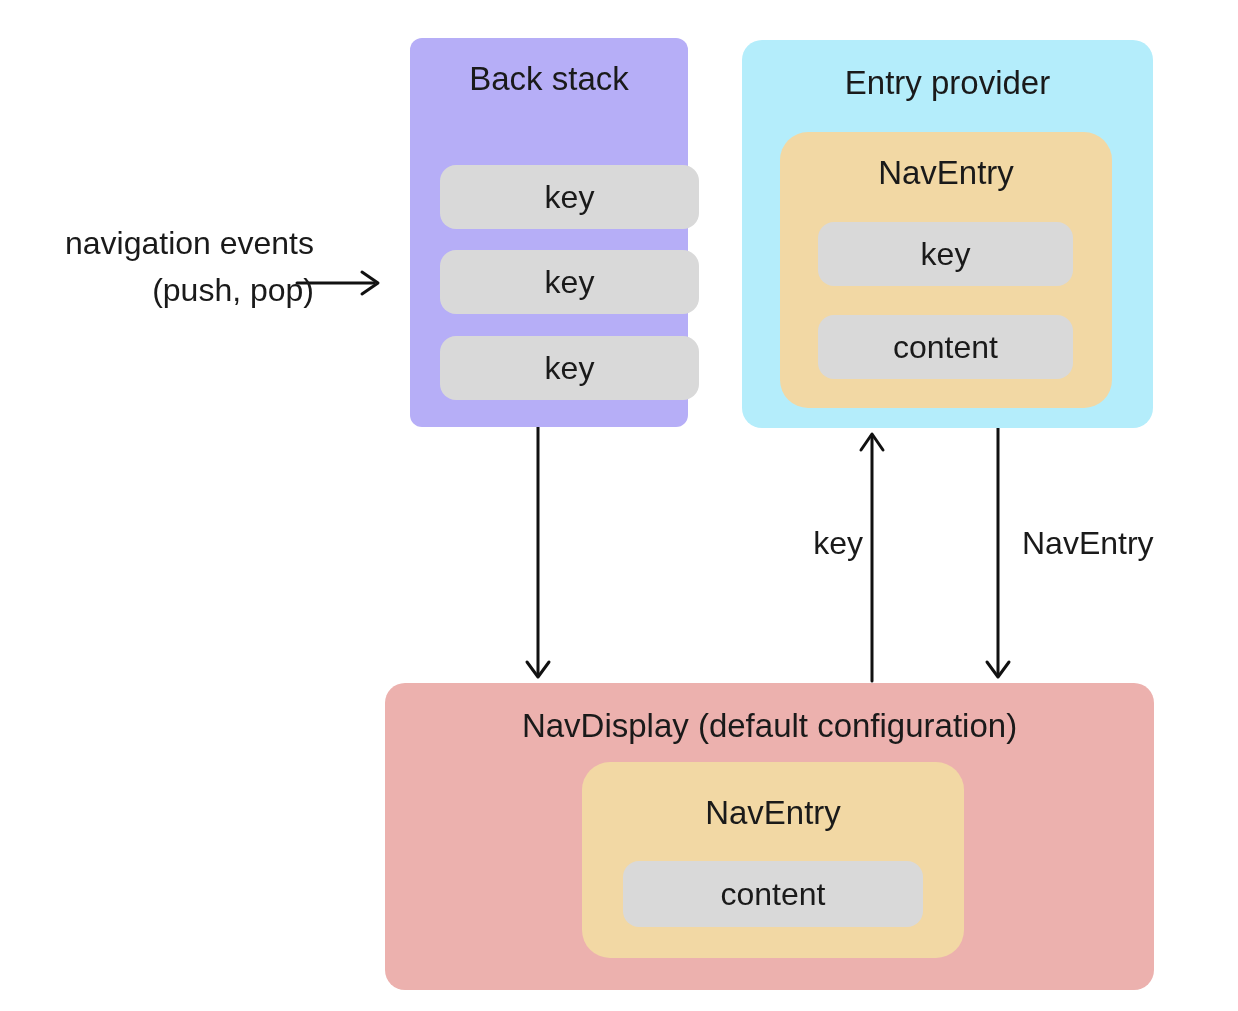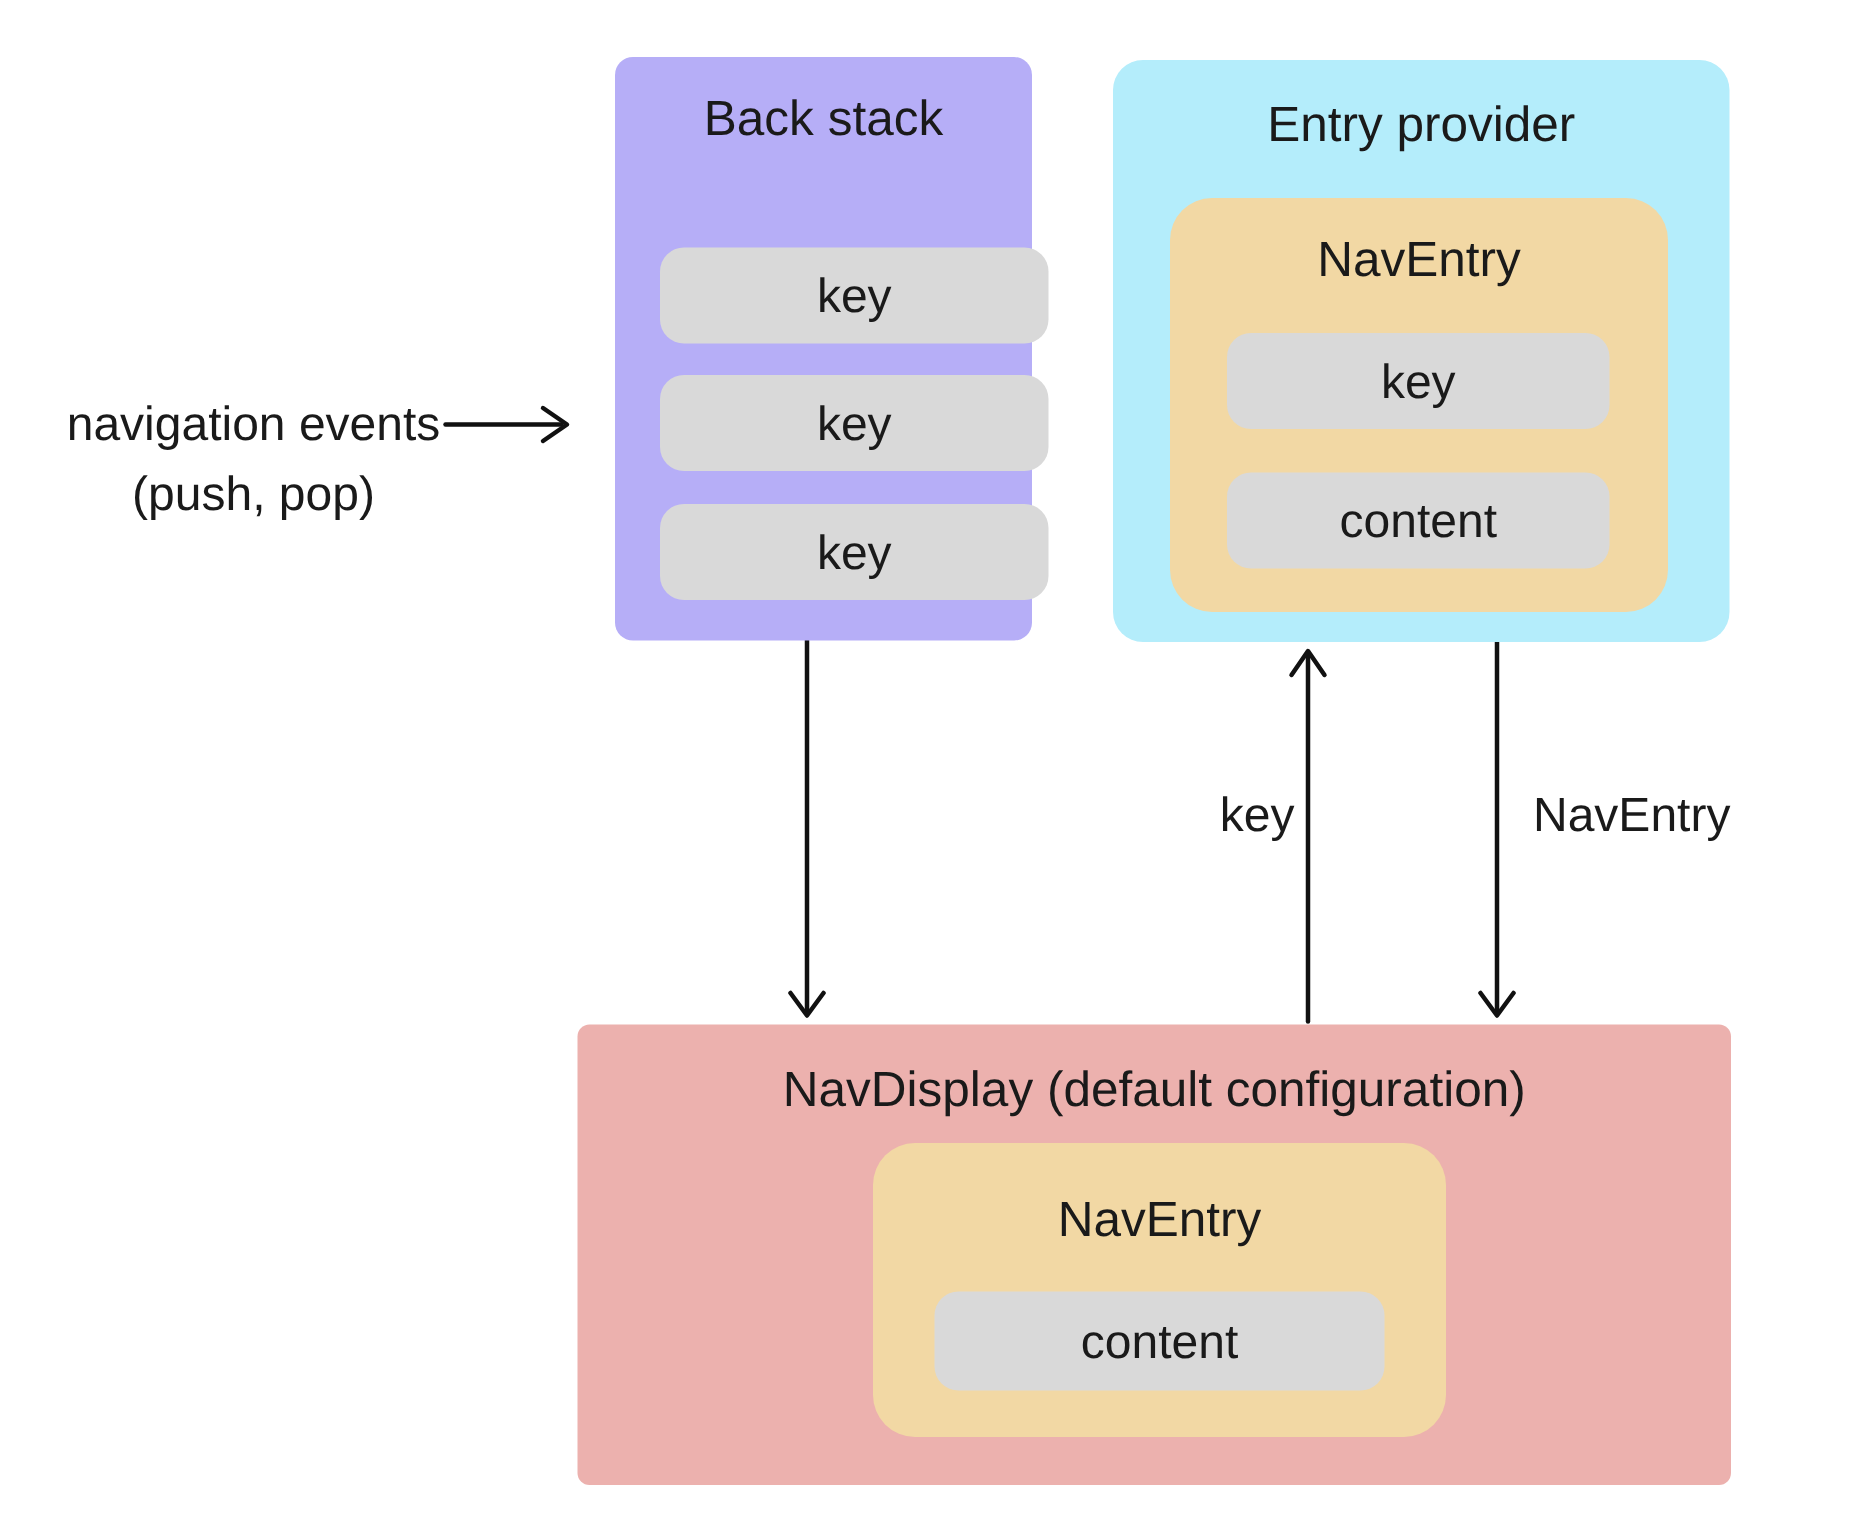--- a/index.html
+++ b/index.html
@@ -58,21 +58,21 @@
   .entry-provider {
     left: 742px; top: 40px;
     width: 411px; height: 388px;
     background: var(--entry-provider-fill);
     border-radius: 20px;
   }
   .nav-display {
     left: 385px; top: 683px;
     width: 769px; height: 307px;
     background: var(--nav-display-fill);
-    border-radius: 8px;
+    border-radius: 20px;
   }
   .nav-entry {
     position: absolute;
     background: var(--nav-entry-fill);
     border-radius: 28px;
   }
   .nav-entry.in-entry-provider {
     left: 38px; top: 92px;
     width: 332px; height: 276px;
   }
@@ -107,25 +107,24 @@
     left: 41px; top: 99px;
     width: 300px; height: 66px;
   }
   .free-label {
     position: absolute;
     font-size: 32px;
     color: var(--text);
     white-space: nowrap;
   }
   .nav-events {
-    left: 12px; top: 220px;
+    left: 0; top: 220px;
     width: 314px;
-    text-align: center;
+    text-align: right;
     line-height: 47px;
-    margin-top: 39px;
   }
   .key-arrow-label {
     right: 375px; top: 525px;
     text-align: right;
   }
   .nav-entry-arrow-label {
     left: 1022px; top: 525px;
   }
 </style>
 </head>

